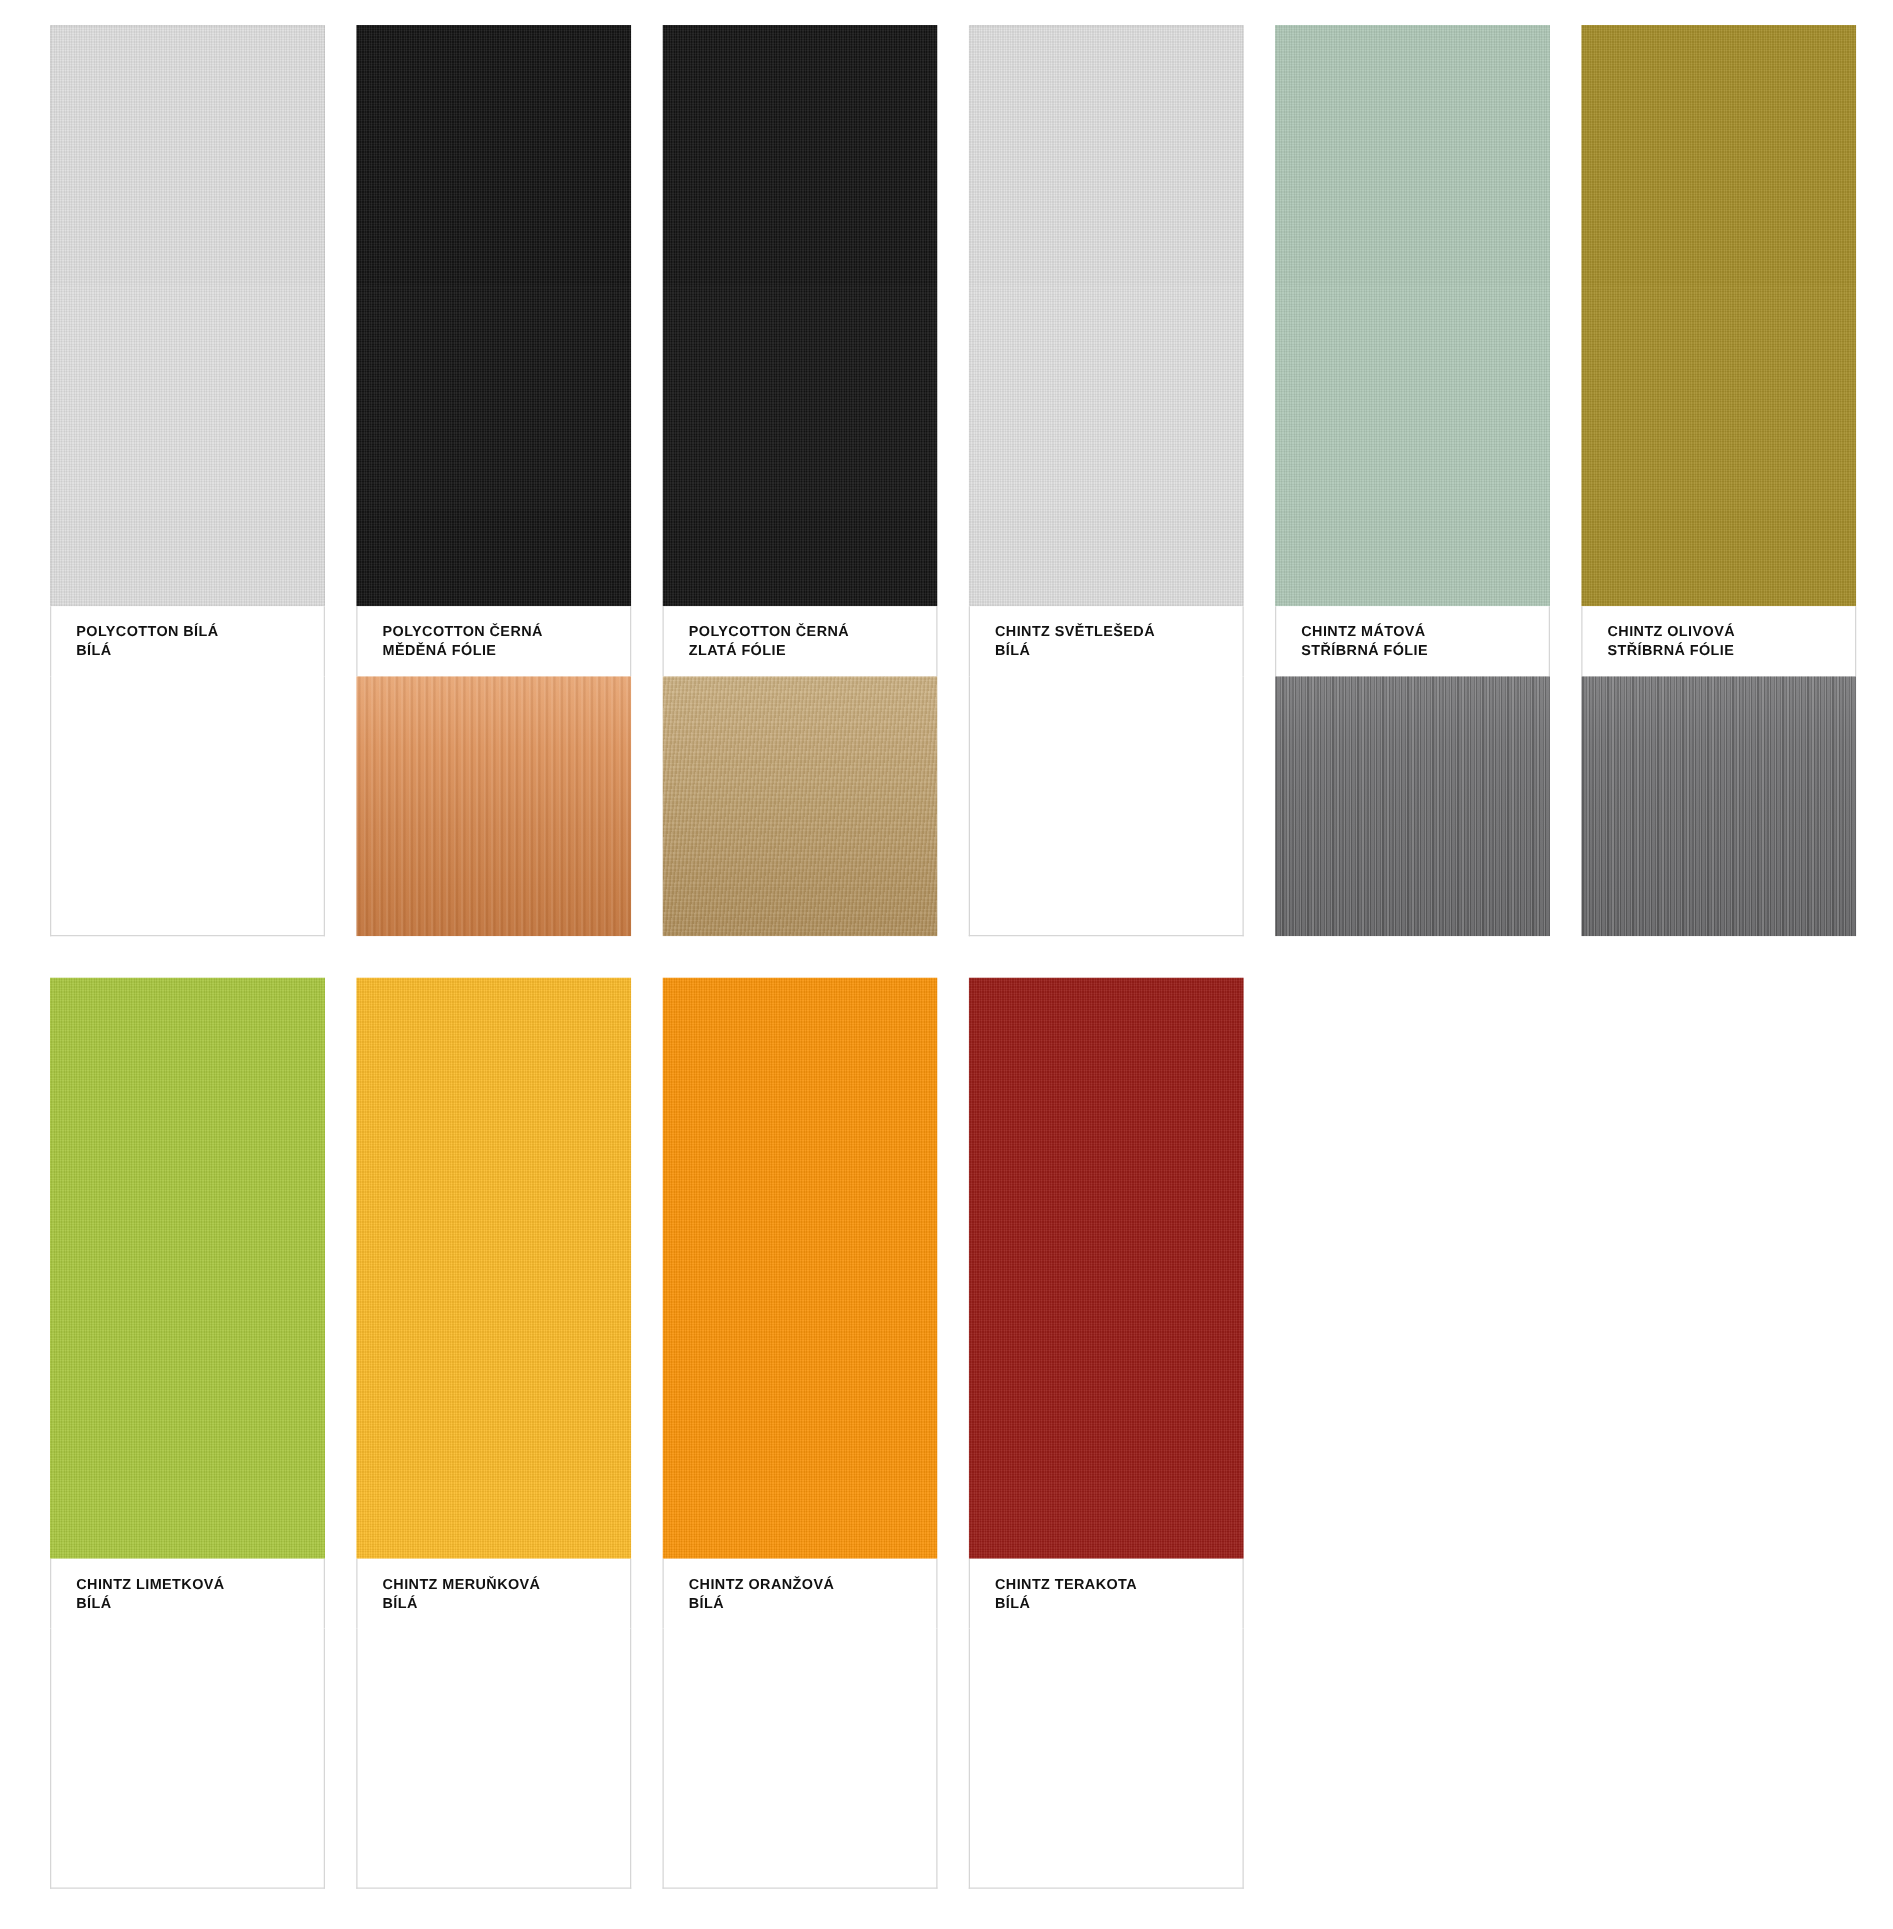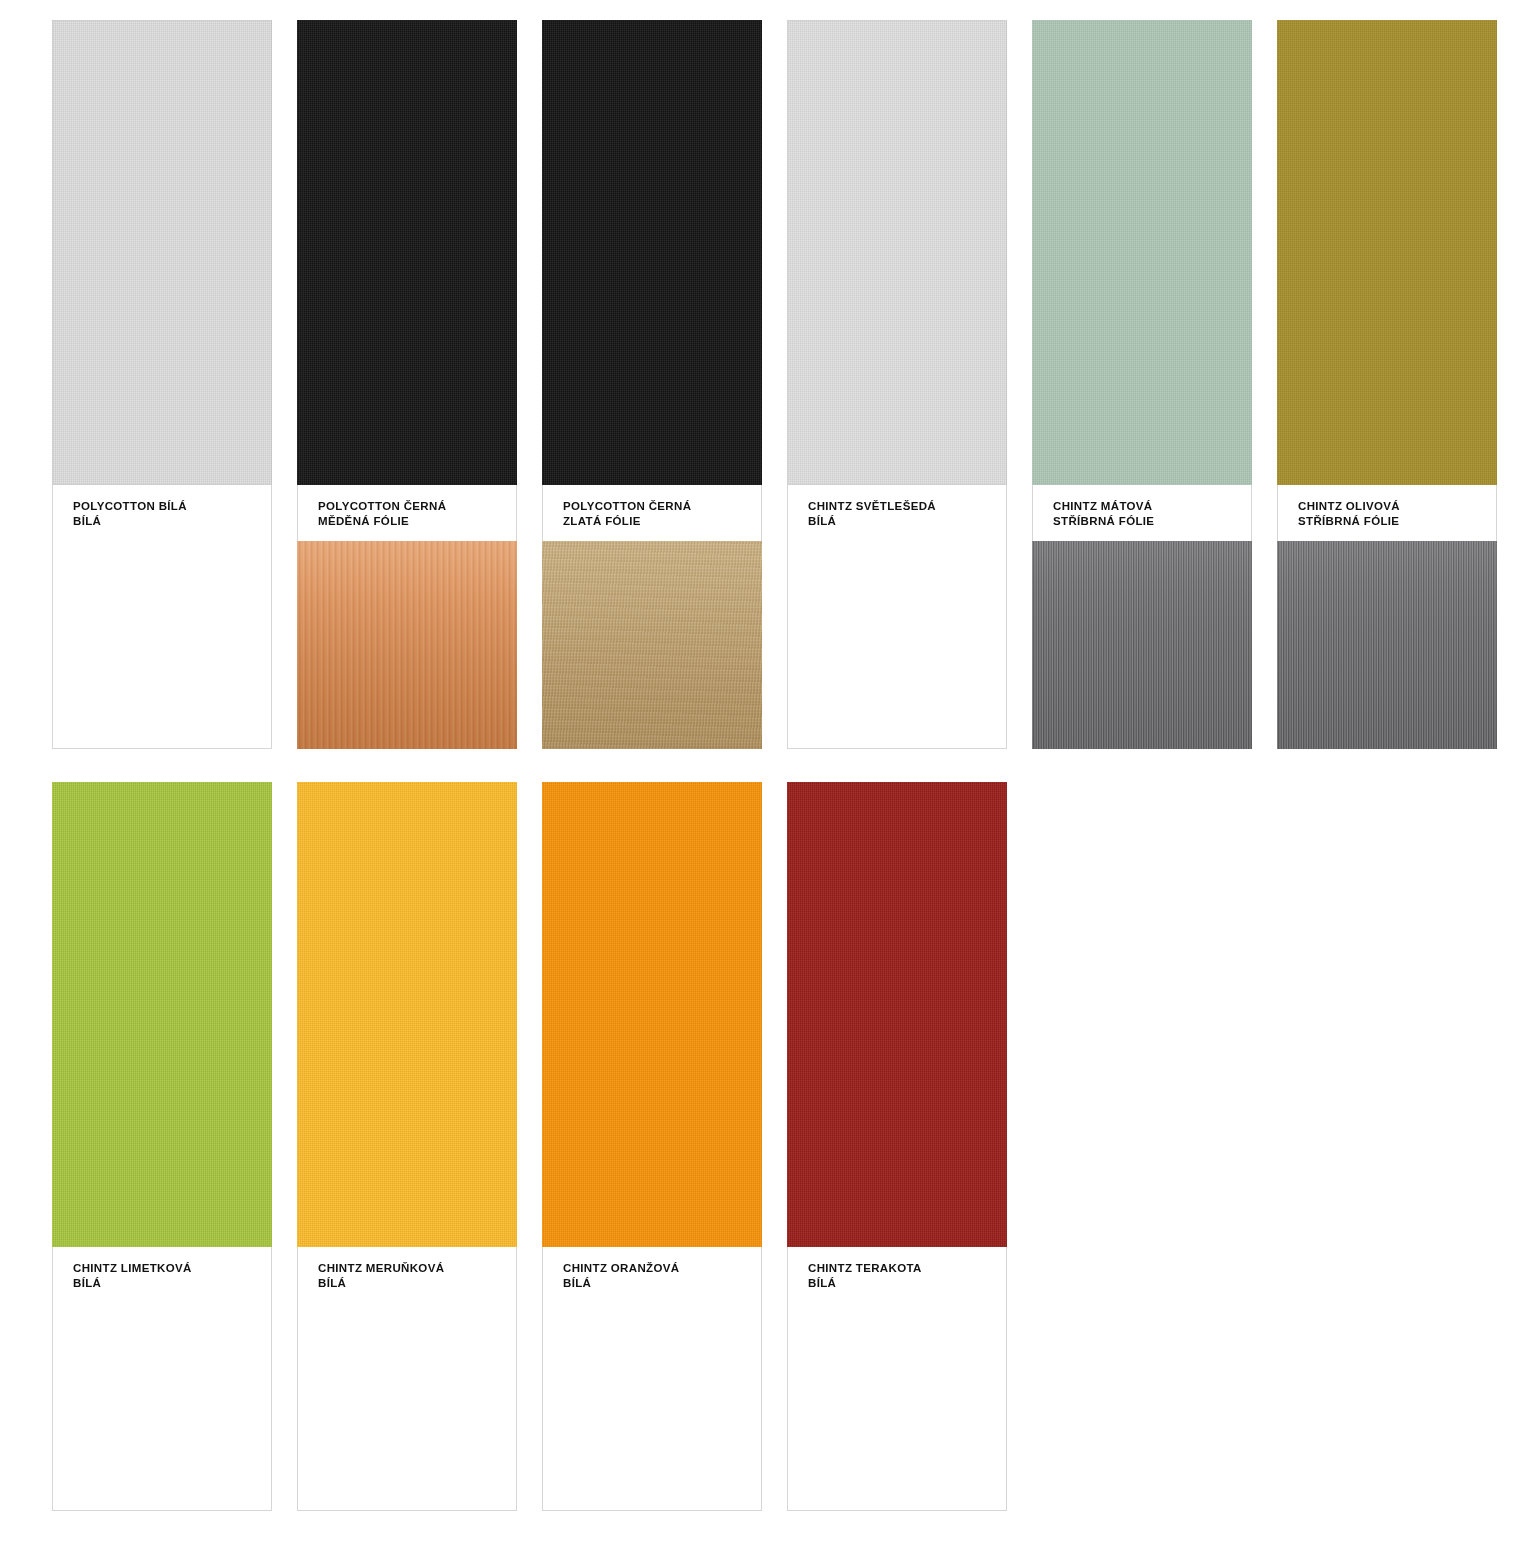--- a/index.html
+++ b/index.html
@@ -21,21 +21,21 @@
     height: 1543px;
     box-sizing: border-box;
     padding: 20px 0 0 0;
   }
 
   .swatch-row {
     display: flex;
     flex-direction: row;
     align-items: flex-start;
     gap: 25px;
-    padding-left: 52px;
+    padding-left: 40px;
   }
   .swatch-row.row-2 {
     margin-top: 33px;
   }
 
   .swatch-card {
     width: 220px;
     box-sizing: border-box;
     background: #ffffff;
     display: flex;

